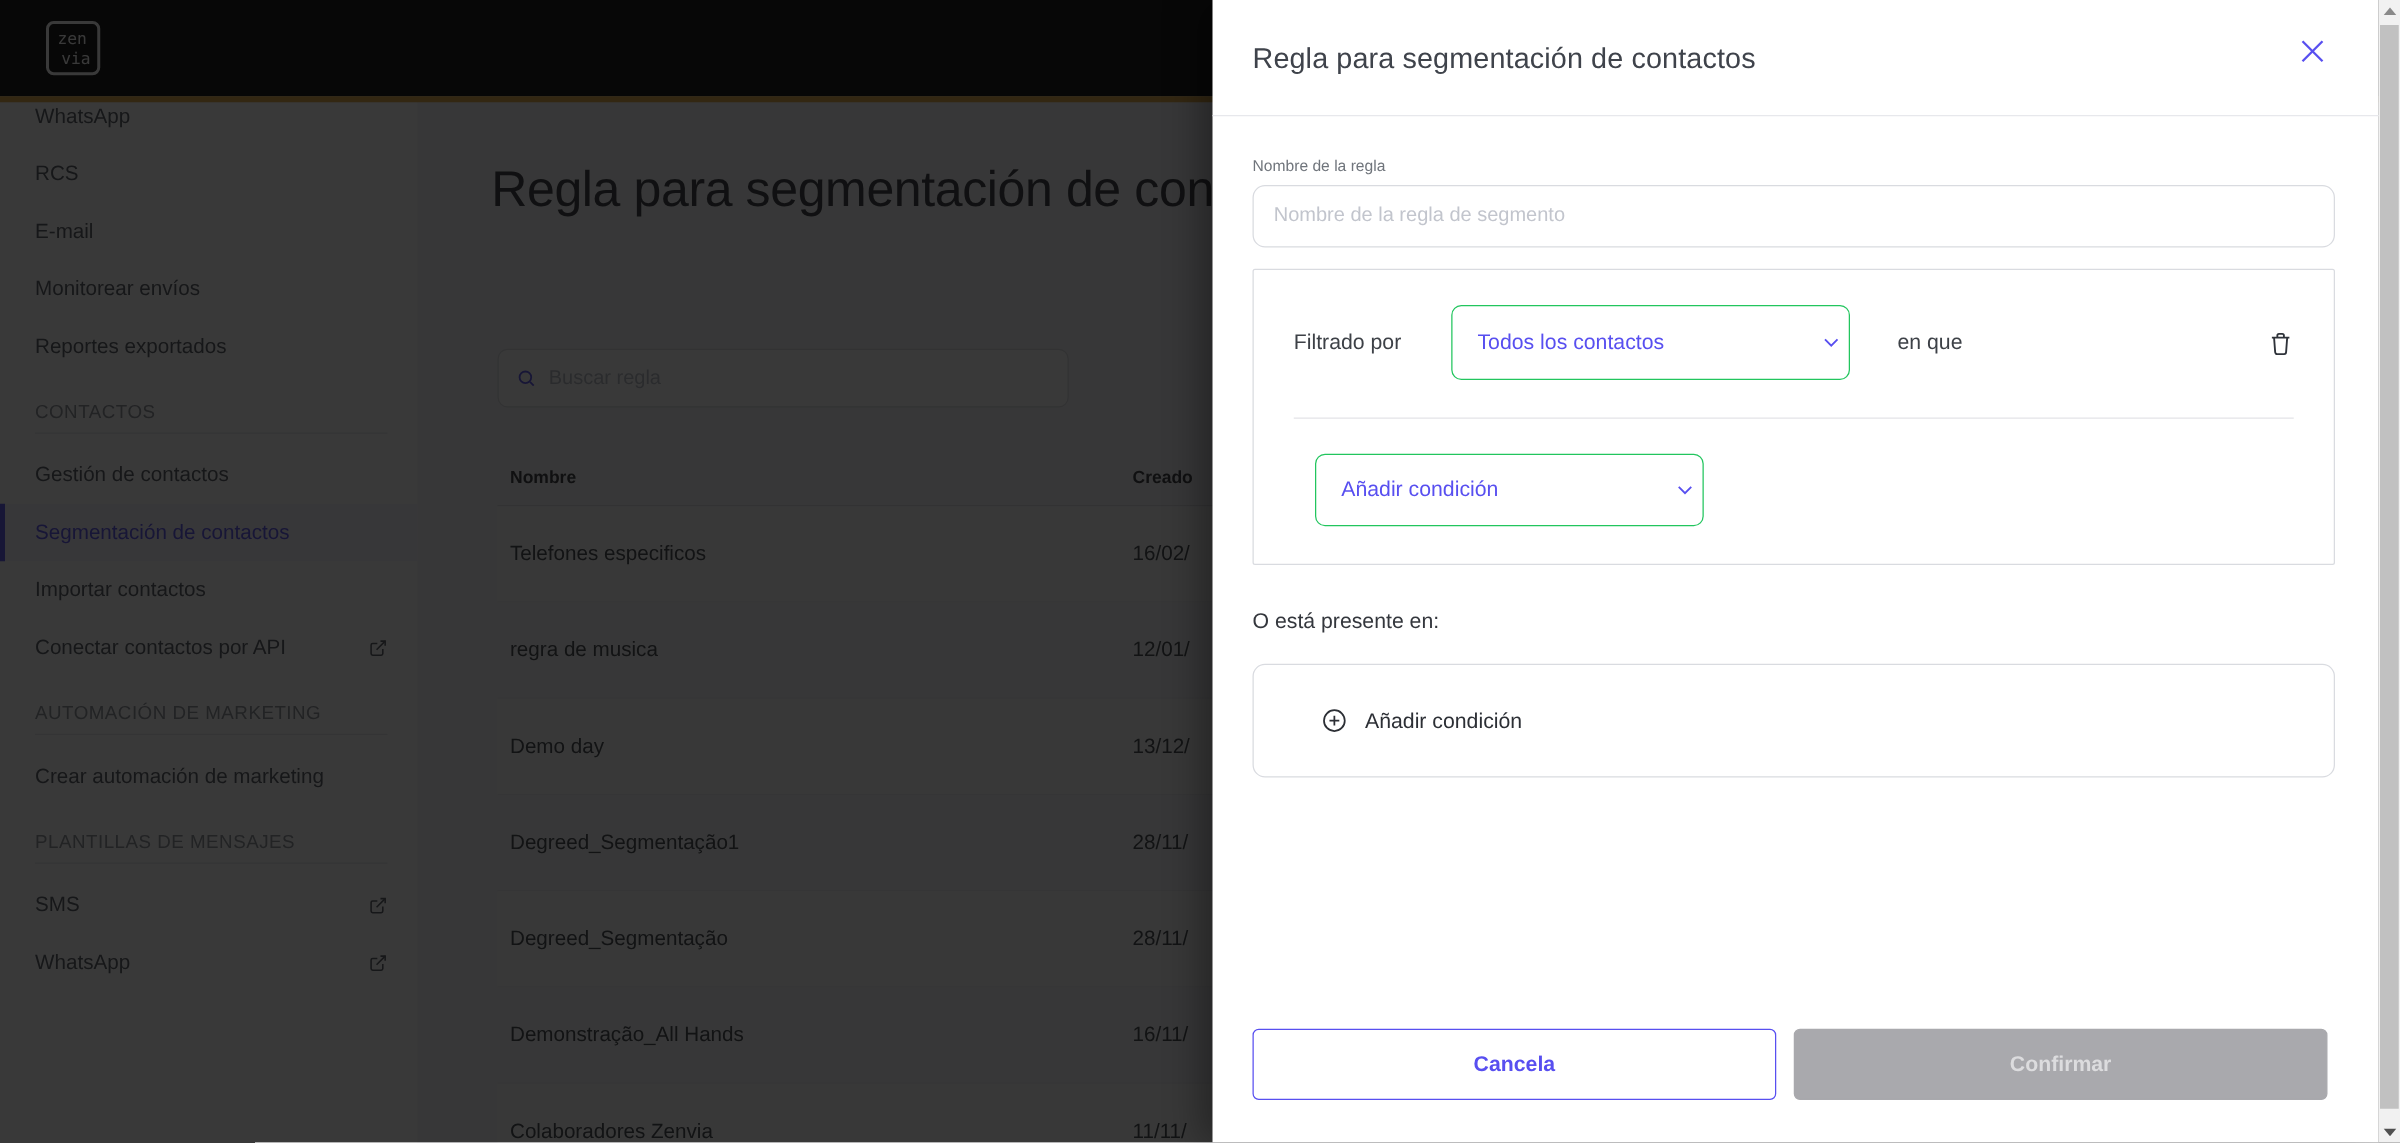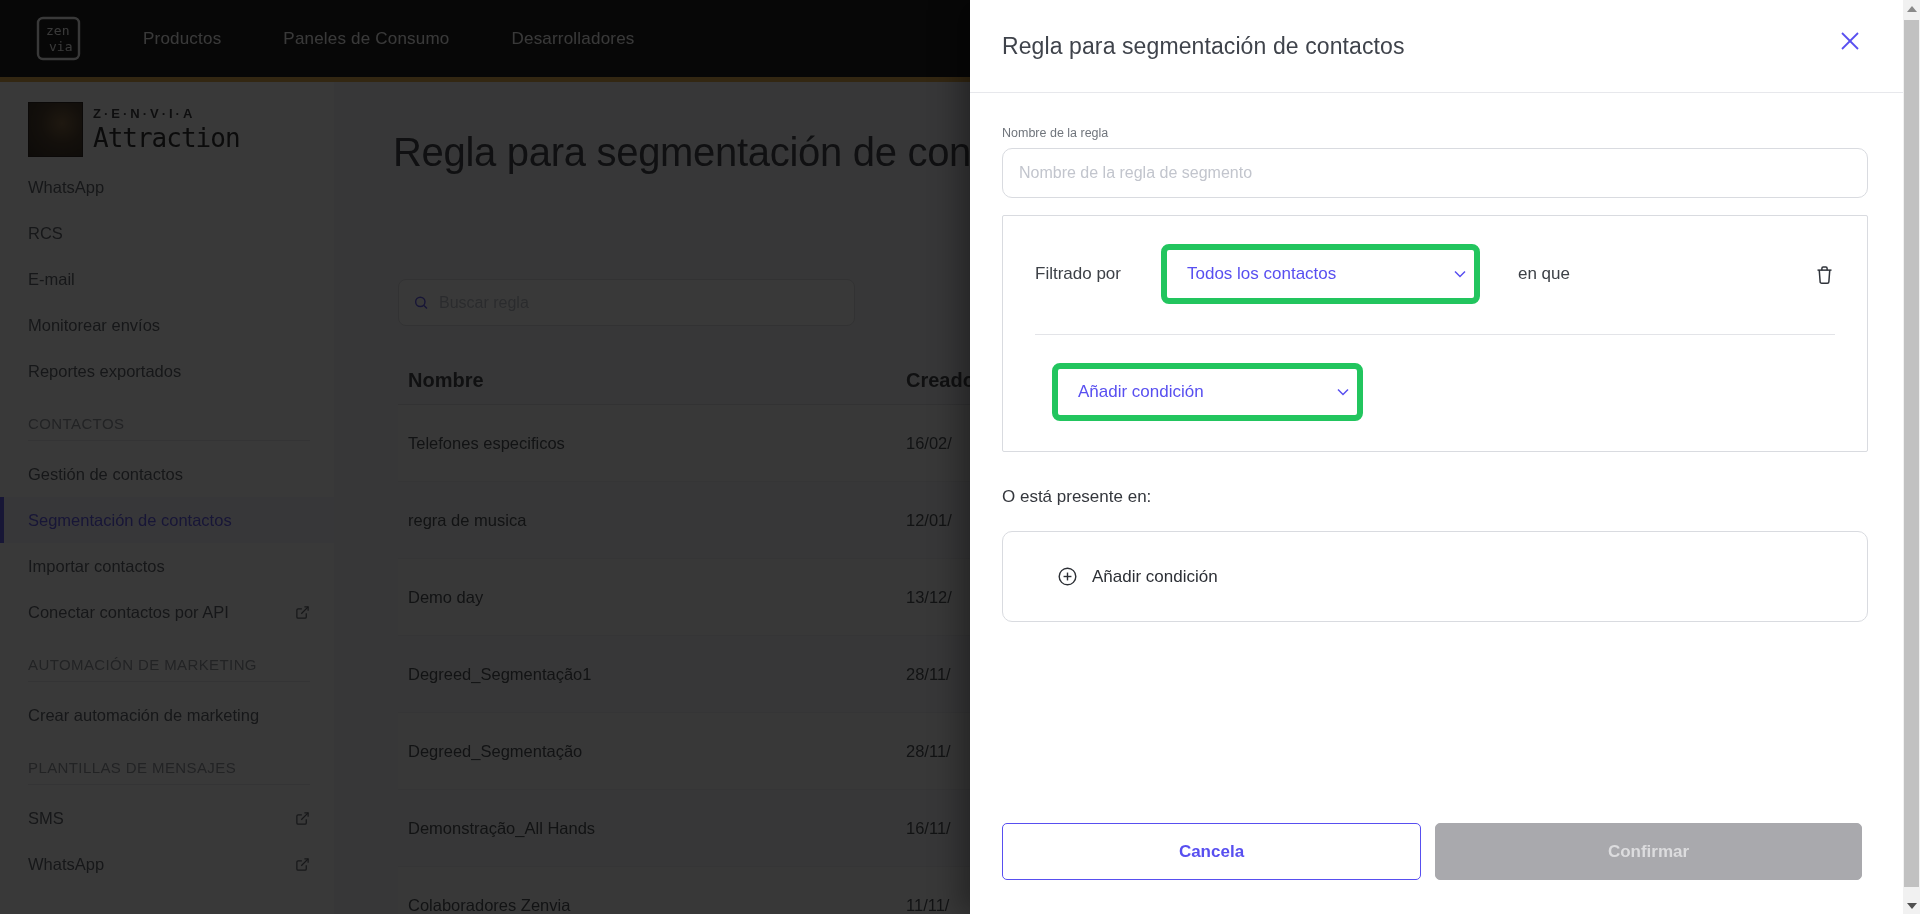--- a/index.html
+++ b/index.html
@@ -43,21 +43,21 @@
     overflow:hidden; }
   .main-title { position:absolute; left:59px; top:48px; font-size:40px; font-weight:400;
     color:#33363c; white-space:nowrap; letter-spacing:-.3px; }
   .search-box { position:absolute; left:64px; top:197px; width:457px; height:47px; background:#fff;
     border:1px solid #d9dbe0; border-radius:8px; display:flex; align-items:center; padding:0 14px; }
   .search-box input { border:none; outline:none; font-size:16px; color:#3c4046; margin-left:10px;
     width:100%; background:transparent; font-family:"Liberation Sans", sans-serif; }
   .search-box input::placeholder { color:#b6bac3; }
   .table { position:absolute; left:64px; top:275px; right:0; }
   .thead { display:flex; height:48px; align-items:center; border-bottom:1px solid #d9dbe0; }
-  .th { font-size:20px; font-weight:700; color:#32353b; }
+  .th { font-size:14px; font-weight:700; color:#32353b; }
   .th.c1 { width:508px; padding-left:10px; }
   .trow { display:flex; height:77px; align-items:center; border-bottom:1px solid #ececf0;
     cursor:pointer; }
   .trow:nth-child(even) { background:rgba(255,255,255,.55); }
   .td { font-size:16.5px; color:#3c4046; white-space:nowrap; }
   .td.c1 { width:508px; padding-left:10px; }
 
   
   .backdrop { position:absolute; inset:0; background:rgba(8,8,8,0.8); z-index:50; }
 
@@ -72,21 +72,21 @@
   .drawer-body { padding:33px 35px 0 32px; }
   .field-label { font-size:12.5px; color:#70757c; }
   .name-input { margin-top:8px; width:100%; height:50px; border:1px solid #d9dbe0; border-radius:10px;
     padding:0 16px; font-size:16px; color:#3c4046; outline:none;
     font-family:"Liberation Sans", sans-serif; }
   .name-input::placeholder { color:#c2c5cd; }
 
   .cond-card { margin-top:17px; border:1px solid #d9dbe0; border-radius:2px; padding:28px 32px 30px 32px; }
   .cond-row { display:flex; align-items:center; }
   .cond-text { font-size:17px; color:#3d4147; }
-  .select { height:60px; border:6px solid #22c55e; border-radius:8px; display:flex; align-items:center;
+  .select { height:60px; border:1px solid #22c55e; border-radius:8px; display:flex; align-items:center;
     padding:0 4px 0 20px; color:#584ff0; font-size:17px; cursor:pointer; background:#fff; }
   .select .sel-label { white-space:nowrap; }
   .select .chev { margin-left:auto; display:flex; }
   .sel-contacts { width:319px; margin-left:40px; }
   .trash-btn { margin-left:auto; cursor:pointer; color:#2f333a; display:flex; }
   .cond-rule { border-bottom:1px solid #e3e4e8; margin-top:30px; }
   .sel-addcond { width:311px; height:58px; margin:28px 0 0 17px; }
   .enque { margin-left:38px; }
 
   .or-present { margin-top:35px; font-size:17px; color:#34373d; }
@@ -120,36 +120,24 @@
 <div class="stage">
 
   <div class="page">
 
     <div class="navbar">
       <svg class="nav-logo" viewBox="0 0 45 45">
         <rect x="2" y="2" width="41" height="41" rx="5" fill="none" stroke="#ffffff" stroke-width="2.4"></rect>
         <text x="10" y="19" font-family="DejaVu Sans Mono, monospace" font-size="13" fill="#ffffff">zen</text>
         <text x="13" y="35" font-family="DejaVu Sans Mono, monospace" font-size="13" fill="#ffffff">via</text>
       </svg>
-      <div class="nav-menu">
-        <div class="nav-item">Productos</div>
-        <div class="nav-item">Paneles de Consumo</div>
-        <div class="nav-item">Desarrolladores</div>
-      </div>
     </div>
     <div class="accent-bar"></div>
 
     <div class="sidebar">
-      <div class="side-logo">
-        <div class="side-logo-img"></div>
-        <div class="side-logo-txt">
-          <div class="zenvia-word">Z·E·N·V·I·A</div>
-          <div class="attraction-word">Attraction</div>
-        </div>
-      </div>
 
       <div class="side-menu">
         <div class="side-item">
           <span>WhatsApp</span>
         </div>
         <div class="side-item">
           <span>RCS</span>
         </div>
         <div class="side-item">
           <span>E-mail</span>

